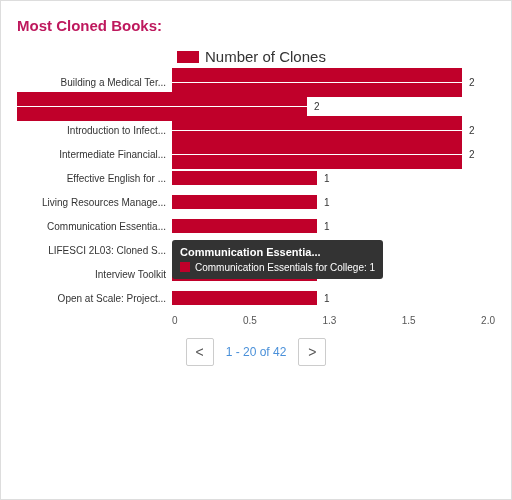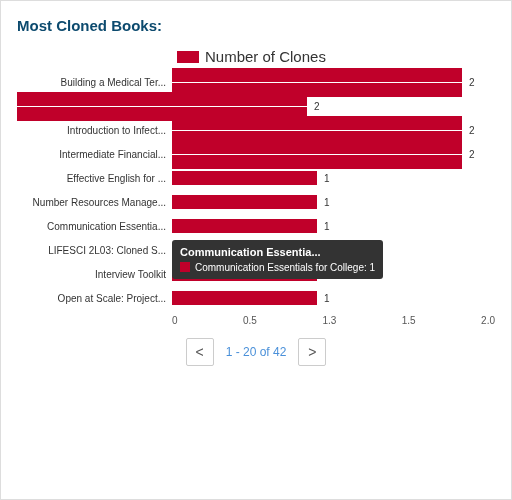--- a/index.html
+++ b/index.html
@@ -15,21 +15,21 @@
       height: 500px;
       background: #fff;
       border: 1px solid #ddd;
       padding: 16px;
       position: relative;
     }
     .title {
       font-size: 15px;
       font-weight: bold;
       margin-bottom: 14px;
-      color: #0c4a6e;
+      color: #be185d;
     }
     .chart-area {
       position: relative;
       width: 100%;
     }
     .legend {
       display: flex;
       align-items: center;
       margin-bottom: 6px;
       margin-left: 160px;
@@ -218,21 +218,21 @@
           </div>
         </div>
         <div class="bar-row">
           <div class="bar-label">Effective English for ...</div>
           <div class="bar-track">
             <span class="bar-fill" style="width: 145px;"></span>
             <span class="bar-value" style="left: 149px;">1</span>
           </div>
         </div>
         <div class="bar-row">
-          <div class="bar-label">Number Resources Manage...</div>
+          <div class="bar-label">Living Resources Manage...</div>
           <div class="bar-track">
             <span class="bar-fill" style="width: 145px;"></span>
             <span class="bar-value" style="left: 149px;">1</span>
           </div>
         </div>
         <div class="bar-row">
           <div class="bar-label">Communication Essentia...</div>
           <div class="bar-track">
             <span class="bar-fill" style="width: 145px;"></span>
             <span class="bar-value" style="left: 149px;">1</span>

